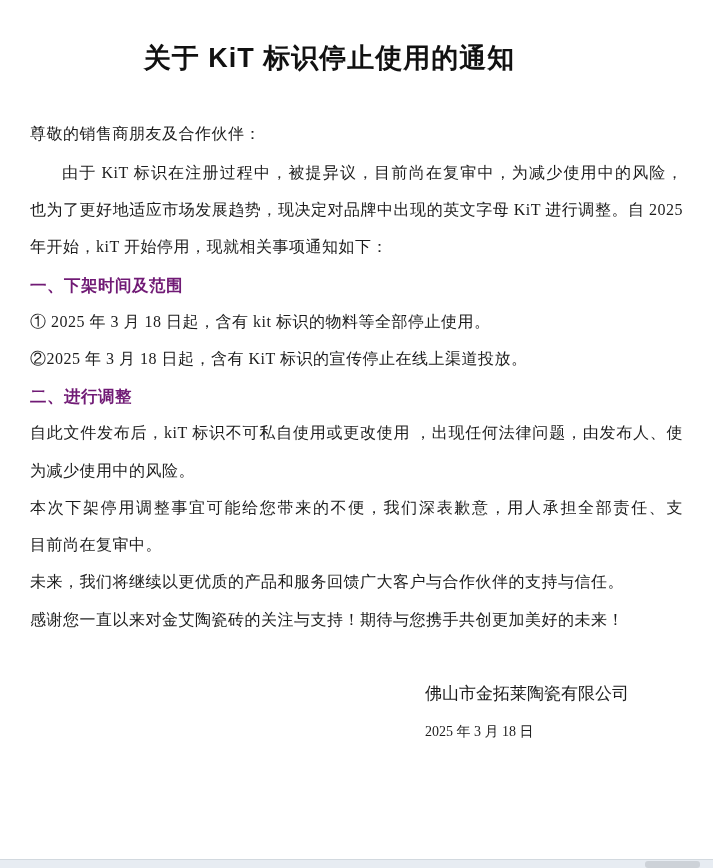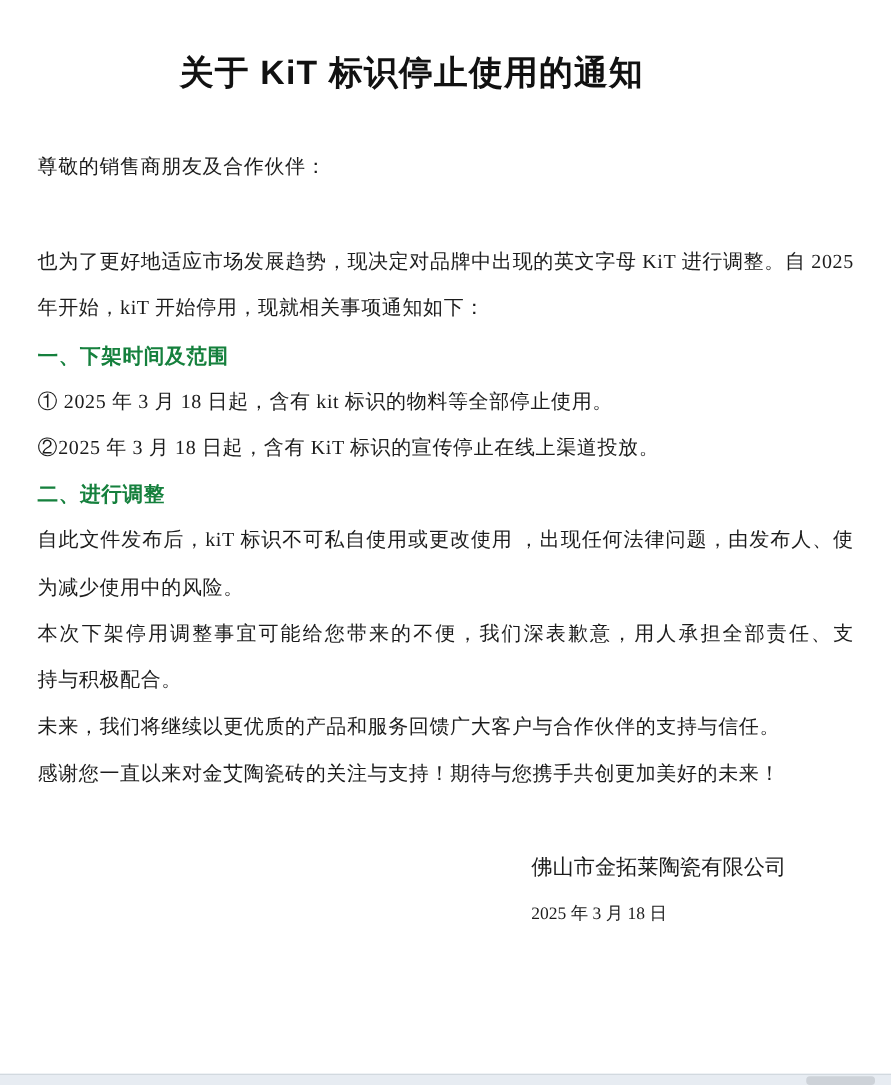--- a/index.html
+++ b/index.html
@@ -34,21 +34,21 @@
   .line.just {
     white-space: normal;
     text-align: justify;
     text-align-last: justify;
   }
   .line.indent { text-indent: 2em; }
   .heading {
     font-family: "Liberation Sans", sans-serif;
     font-weight: bold;
     font-size: 16.5px;
-    color: #15803d;
+    color: #701a75;
     letter-spacing: 0.5px;
   }
   .sig-block {
     position: absolute;
     left: 425px; top: 683px; width: 203px;
     text-align: left;
   }
   .sig-company { font-size: 17px; line-height: 22px; white-space: nowrap; }
   .sig-date { margin-top: 16px; font-size: 14px; line-height: 22px; white-space: nowrap; }
   .hscrollbar {
@@ -66,32 +66,33 @@
 </style>
 </head>
 <body>
 
 <div class="page">
 
   <div class="doc-title">关于 KiT 标识停止使用的通知</div>
 
   <div class="line" style="top:124px">尊敬的销售商朋友及合作伙伴：</div>
 
+  <div class="line just indent" style="top:163px">由于 KiT 标识在注册过程中，被提异议，目前尚在复审中，为减少使用中的风险，</div>
   <div class="line just" style="top:200px">也为了更好地适应市场发展趋势，现决定对品牌中出现的英文字母 KiT 进行调整。自 2025</div>
   <div class="line" style="top:237px">年开始，kiT 开始停用，现就相关事项通知如下：</div>
 
   <div class="line heading" style="top:275px">一、下架时间及范围</div>
   <div class="line" style="top:312px">① 2025 年 3 月 18 日起，含有 kit 标识的物料等全部停止使用。</div>
   <div class="line" style="top:349px">②2025 年 3 月 18 日起，含有 KiT 标识的宣传停止在线上渠道投放。</div>
 
   <div class="line heading" style="top:386px">二、进行调整</div>
   <div class="line just" style="top:423px">自此文件发布后，kiT 标识不可私自使用或更改使用 ，出现任何法律问题，由发布人、使</div>
   <div class="line" style="top:461px">为减少使用中的风险。</div>
   <div class="line just" style="top:498px">本次下架停用调整事宜可能给您带来的不便，我们深表歉意，用人承担全部责任、支</div>
-  <div class="line" style="top:535px">持与积极配合。</div>
+  <div class="line" style="top:535px">目前尚在复审中。</div>
   <div class="line" style="top:572px">未来，我们将继续以更优质的产品和服务回馈广大客户与合作伙伴的支持与信任。</div>
   <div class="line" style="top:610px">感谢您一直以来对金艾陶瓷砖的关注与支持！期待与您携手共创更加美好的未来！</div>
 
   <div class="sig-block">
     <div class="sig-company">佛山市金拓莱陶瓷有限公司</div>
     <div class="sig-date">2025 年 3 月 18 日</div>
   </div>
 
   <div class="hscrollbar">
     <div class="thumb"></div>

